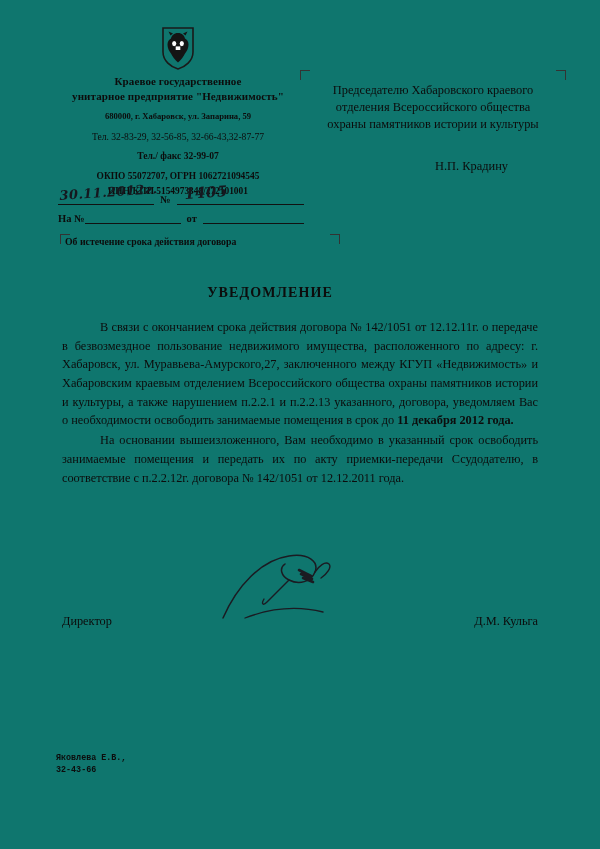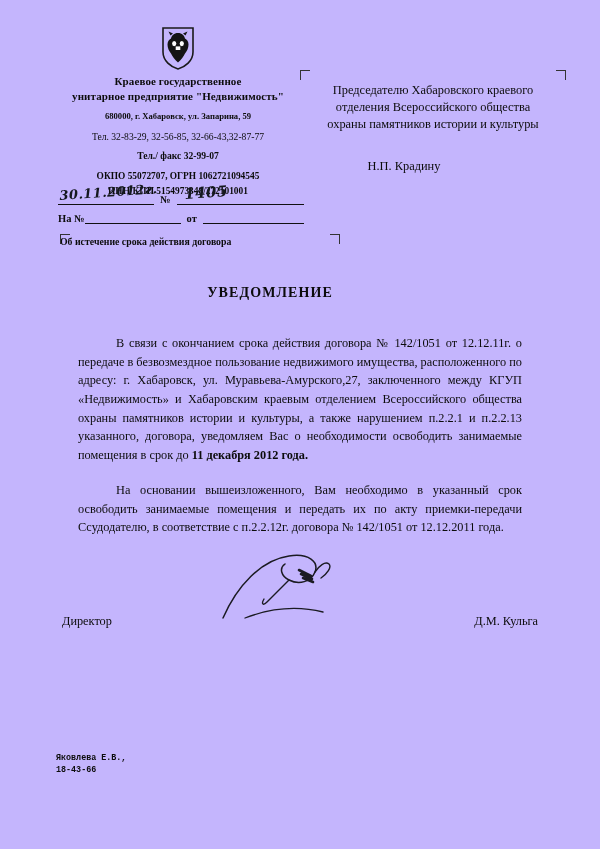--- a/index.html
+++ b/index.html
@@ -4,21 +4,21 @@
 <style>
   html, body {
     margin: 0;
     padding: 0;
     background: #ffffff;
   }
   .page {
     position: relative;
     width: 600px;
     height: 849px;
-    background: #c4b5fd;
+    background: #0f766e;
     overflow: hidden;
     font-family: "Liberation Serif", "DejaVu Serif", serif;
     color: #0c0c0c;
   }
 
   
   .letterhead {
     position: absolute;
     left: 52px;
     top: 26px;
@@ -109,21 +109,21 @@
 
   
   .subject {
     position: absolute;
     left: 60px;
     top: 236px;
     width: 280px;
     font-size: 9.8px;
     font-weight: bold;
   }
-  .subject .txt { }
+  .subject .txt { padding-left: 5px; }
   .corner {
     position: absolute;
     width: 9px;
     height: 9px;
   }
   .corner.tl { border-left: 1.2px solid #333; border-top: 1.2px solid #333; left: 0; top: -2px; }
   .corner.tr { border-right: 1.2px solid #333; border-top: 1.2px solid #333; right: 0; top: -2px; }
 
   
   .addressee {
@@ -136,21 +136,21 @@
   .addressee .corner.tl { left: 0; top: 0; }
   .addressee .corner.tr { right: 0; top: 0; }
   .addressee-lines {
     font-size: 12.4px;
     line-height: 1.36;
     padding-top: 12px;
   }
   .addressee-person {
     font-size: 12.4px;
     margin-top: 26px;
-    text-align: center;
+    text-align: right;
     padding-right: 58px;
   }
 
   
   .doc-title {
     position: absolute;
     left: 0;
     top: 285px;
     width: 540px;
     text-align: center;
@@ -163,21 +163,21 @@
   .body-text {
     position: absolute;
     left: 62px;
     top: 318px;
     width: 476px;
     font-size: 12.3px;
     line-height: 1.52;
     text-align: justify;
     text-justify: inter-word;
   }
-  .body-text p { margin: 16px; text-indent: 38px; }
+  .body-text p { margin: 0; text-indent: 38px; }
   .body-text p + p { margin-top: 1px; }
   .body-text b { font-weight: bold; }
 
   
   .sig-row {
     position: absolute;
     left: 62px;
     top: 590px;
     width: 476px;
     display: flex;
@@ -289,16 +289,16 @@
     <path d="M30 66 C56 56 84 54 108 60" fill="none" stroke="#1b1b22" stroke-width="1.3" stroke-linecap="round"></path>
     <path d="M84 18 L96 24 M86 22 L97 27 M88 26 L98 30" stroke="#1b1b22" stroke-width="2.6" stroke-linecap="round"></path>
   </svg>
   <div class="sig-row">
     <span>Директор</span>
     <span>Д.М. Кульга</span>
   </div>
 
   <div class="footer">
     <div>Яковлева Е.В.,</div>
-    <div>18-43-66</div>
+    <div>32-43-66</div>
   </div>
 
 </div>
 
 </body></html>

